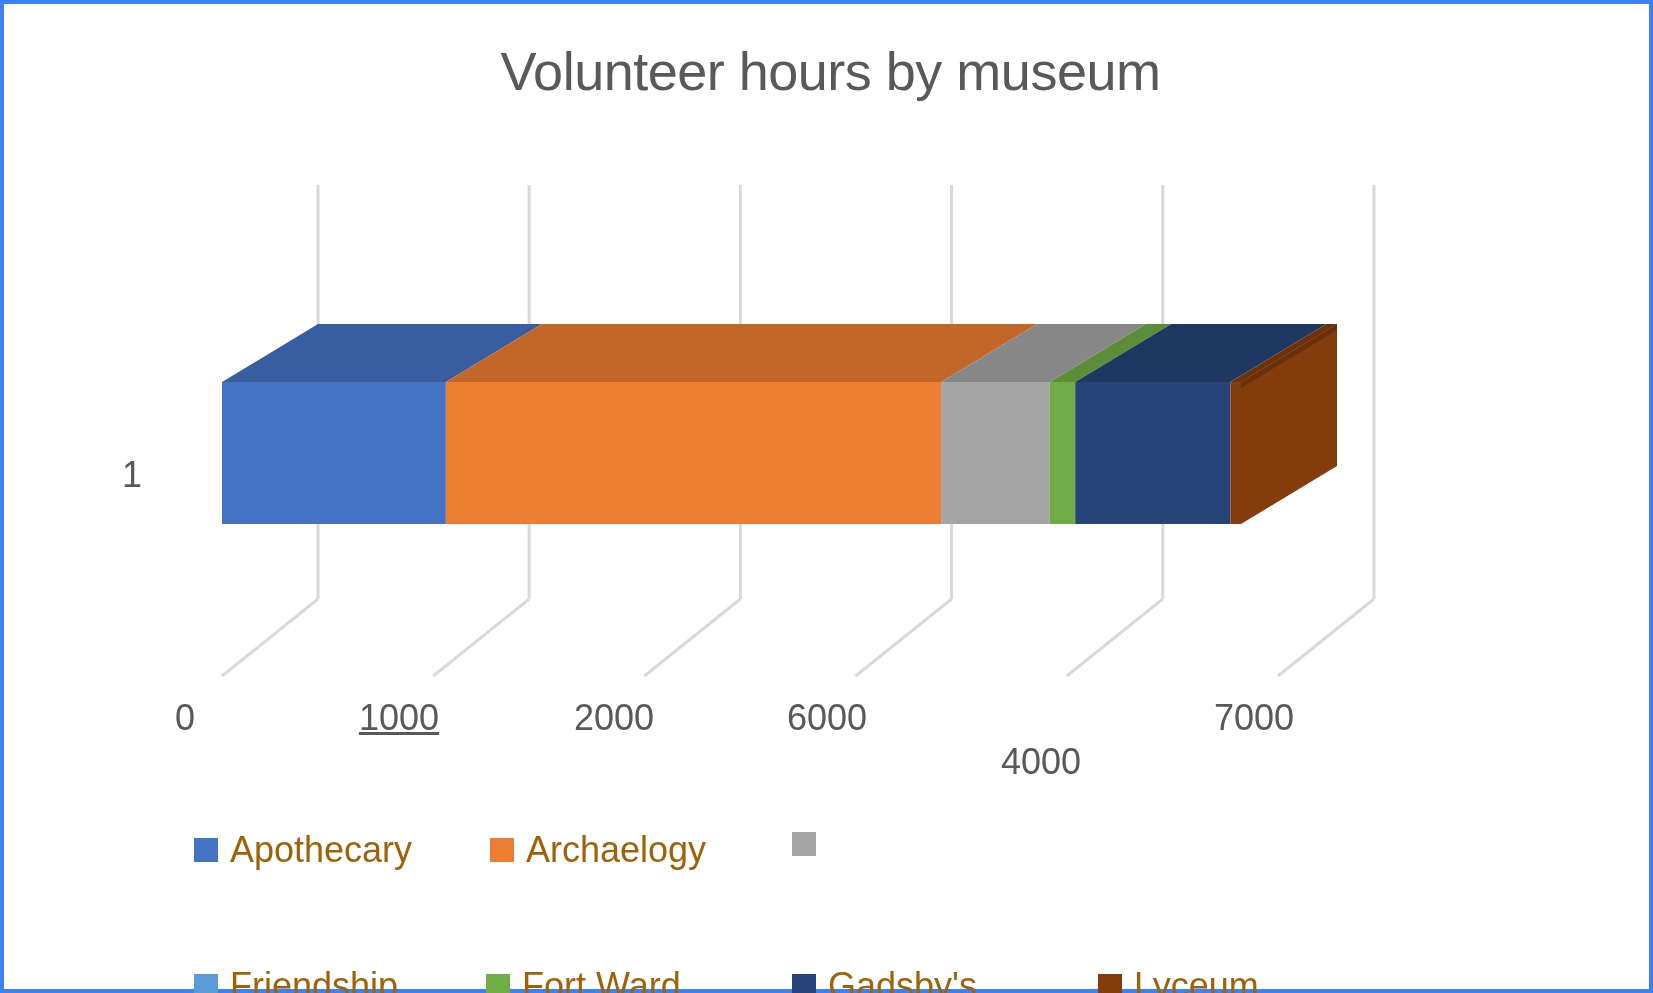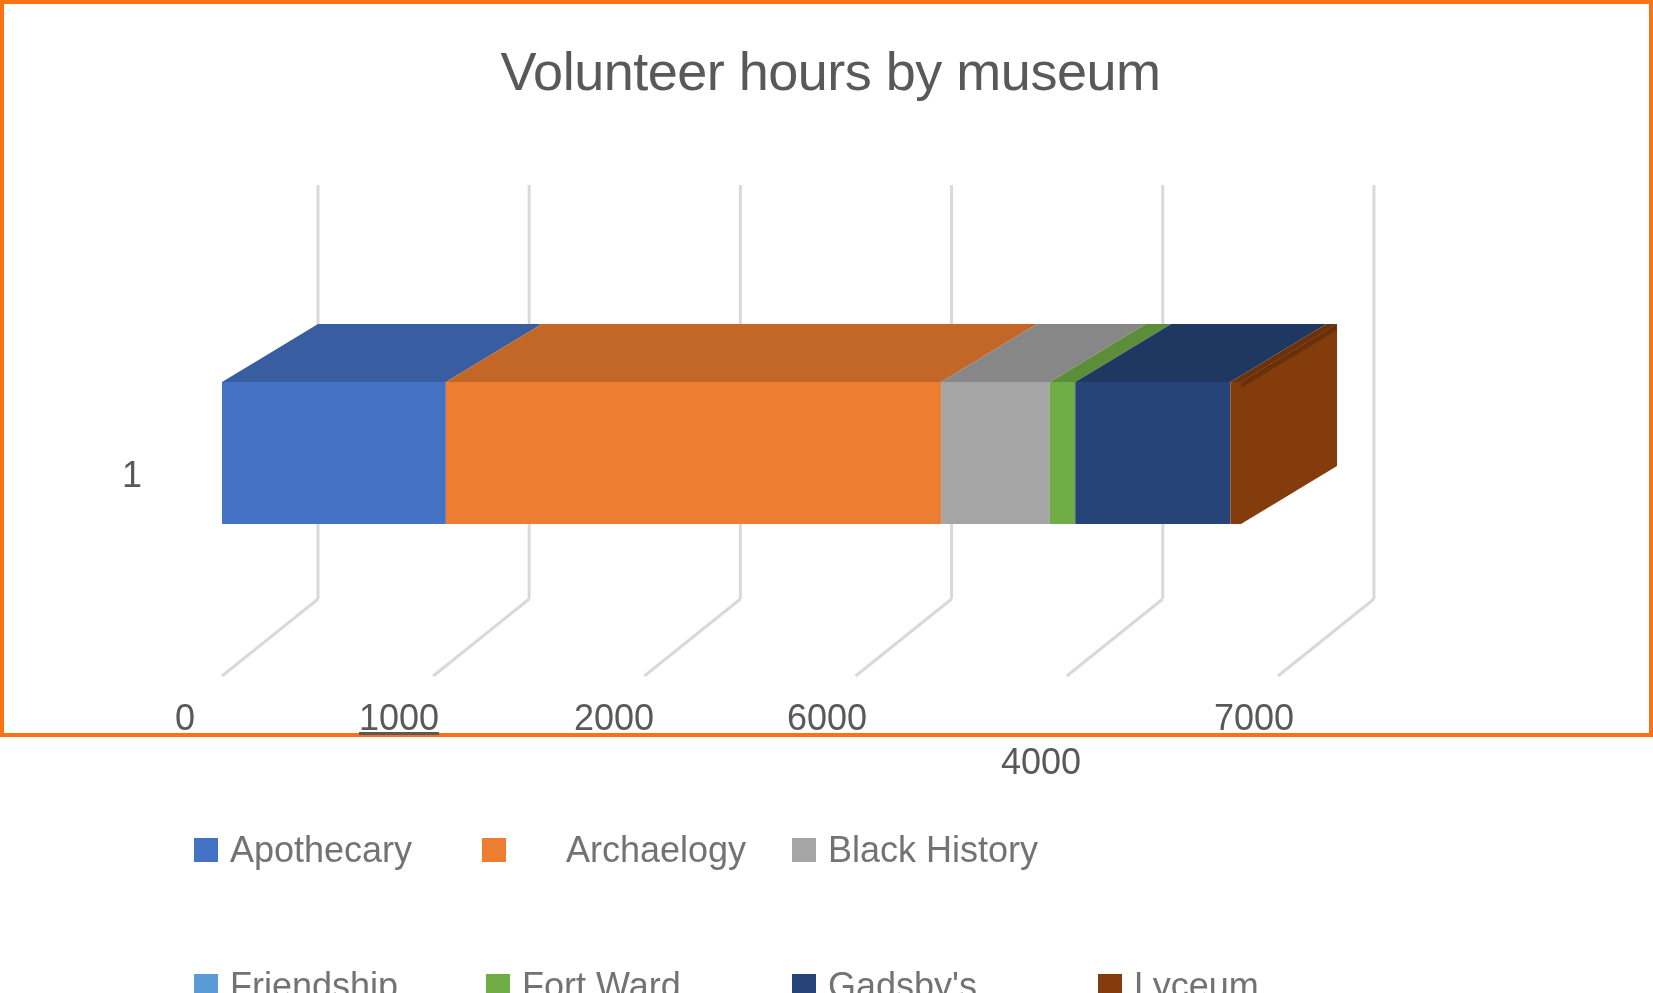--- a/index.html
+++ b/index.html
@@ -5,23 +5,23 @@
 <style>
   html,body{margin:0;padding:0;}
   body{
     width:1653px;height:993px;
     background:#ffffff;
     font-family:"Liberation Sans", sans-serif;
     overflow:hidden;
   }
   #chart-frame{
     position:absolute; left:0; top:0;
-    width:1653px; height:737px;
+    width:1653px; height:993px;
     box-sizing:border-box;
-    border:4px solid #f97316;
+    border:4px solid #3b82f6;
     background:#ffffff;
   }
   #chart-title{
     position:absolute;
     left:0; top:36px; width:1653px;
     text-align:center;
     font-size:54px;
     font-weight:400;
     color:#595959;
     letter-spacing:-0.5px;
@@ -64,21 +64,21 @@
     align-items:center;
     white-space:nowrap;
   }
   .legend-swatch{
     width:24px;height:24px;
     margin-right:12px;
     flex:0 0 auto;
   }
   .legend-text{
     font-size:36px;
-    color:#737373;
+    color:#a16207;
     line-height:1;
   }
 </style>
 </head>
 <body>
 
 <div id="chart-frame">
 
   <div id="chart-title">Volunteer hours by museum</div>
 
@@ -126,27 +126,26 @@
       </div>
     <div id="cat-label-1">1</div>
   </div>
 
   <div id="legend">
       <div class="legend-row" style="position: relative;">
         <div class="legend-item" style="position: absolute; left: 0px; top: 0px;">
           <span class="legend-swatch" style="background: rgb(68, 114, 196);"></span>
           <span class="legend-text">Apothecary</span>
         </div>
-        <div class="legend-item" style="position: absolute; left: 288px; top: 0px; gap: 48px;">
+        <div class="legend-item" style="position: absolute; left: 296px; top: 0px;">
           <span class="legend-swatch" style="background: rgb(237, 125, 49);"></span>
           <span class="legend-text">Archaelogy</span>
         </div>
         <div class="legend-item" style="position: absolute; left: 598px; top: 0px;">
           <span class="legend-swatch" style="background: rgb(165, 165, 165);"></span>
-          <span class="legend-text">Black History</span>
         </div>
       </div>
       <div class="legend-row" style="position: relative;">
         <div class="legend-item" style="position: absolute; left: 0px; top: 72px;">
           <span class="legend-swatch" style="background: rgb(91, 155, 213);"></span>
           <span class="legend-text">Friendship</span>
         </div>
         <div class="legend-item" style="position: absolute; left: 292px; top: 72px;">
           <span class="legend-swatch" style="background: rgb(112, 173, 71);"></span>
           <span class="legend-text">Fort Ward</span>

